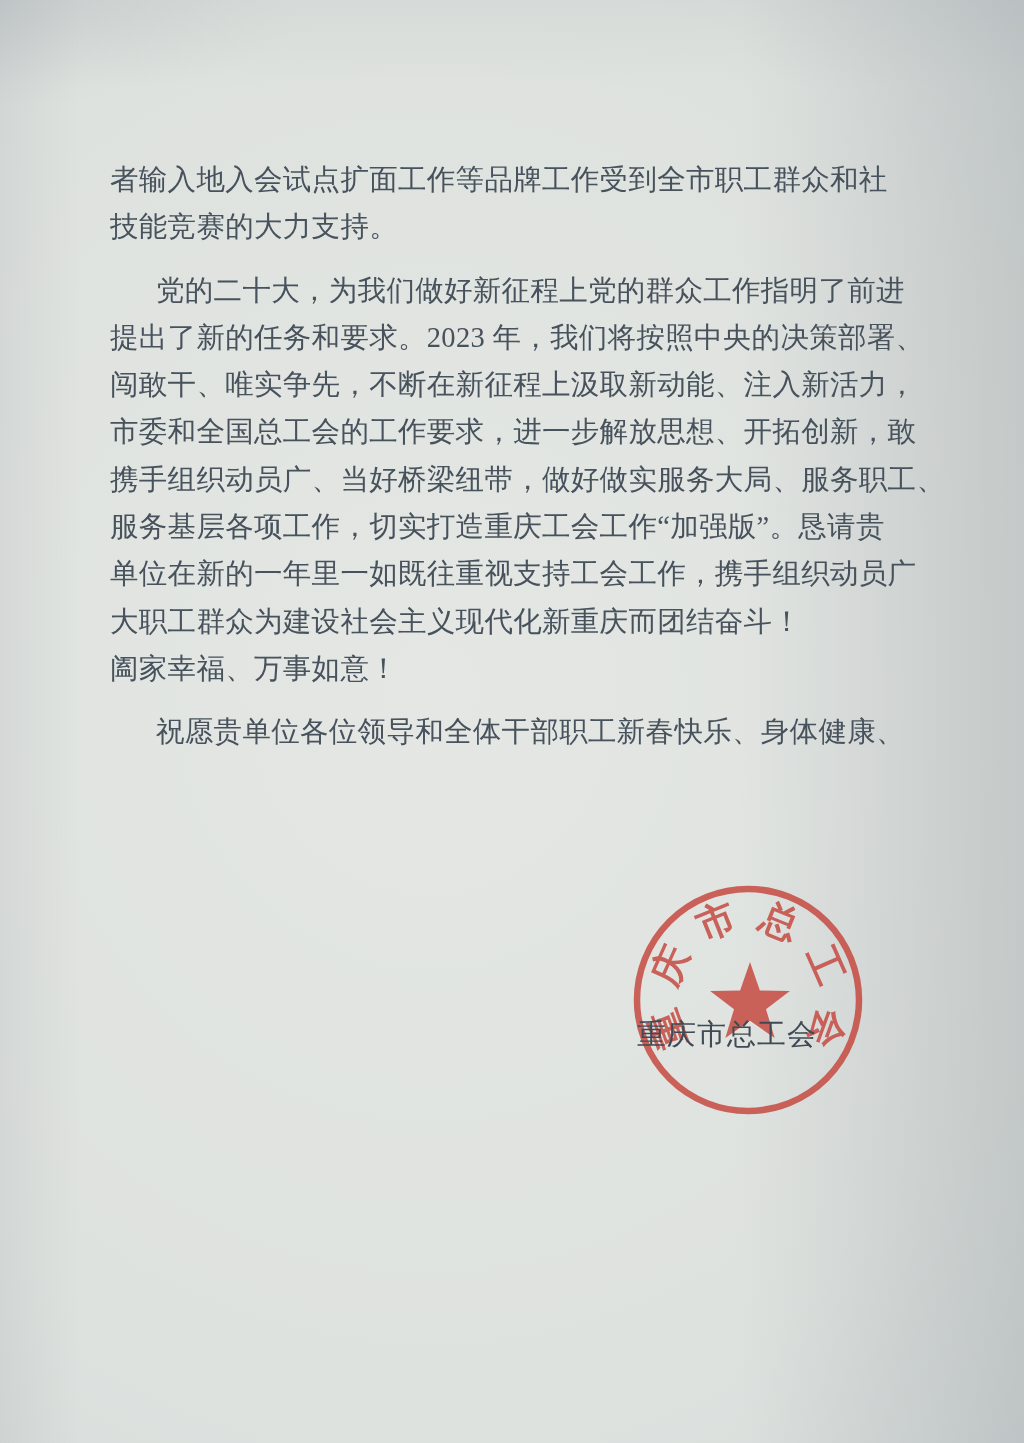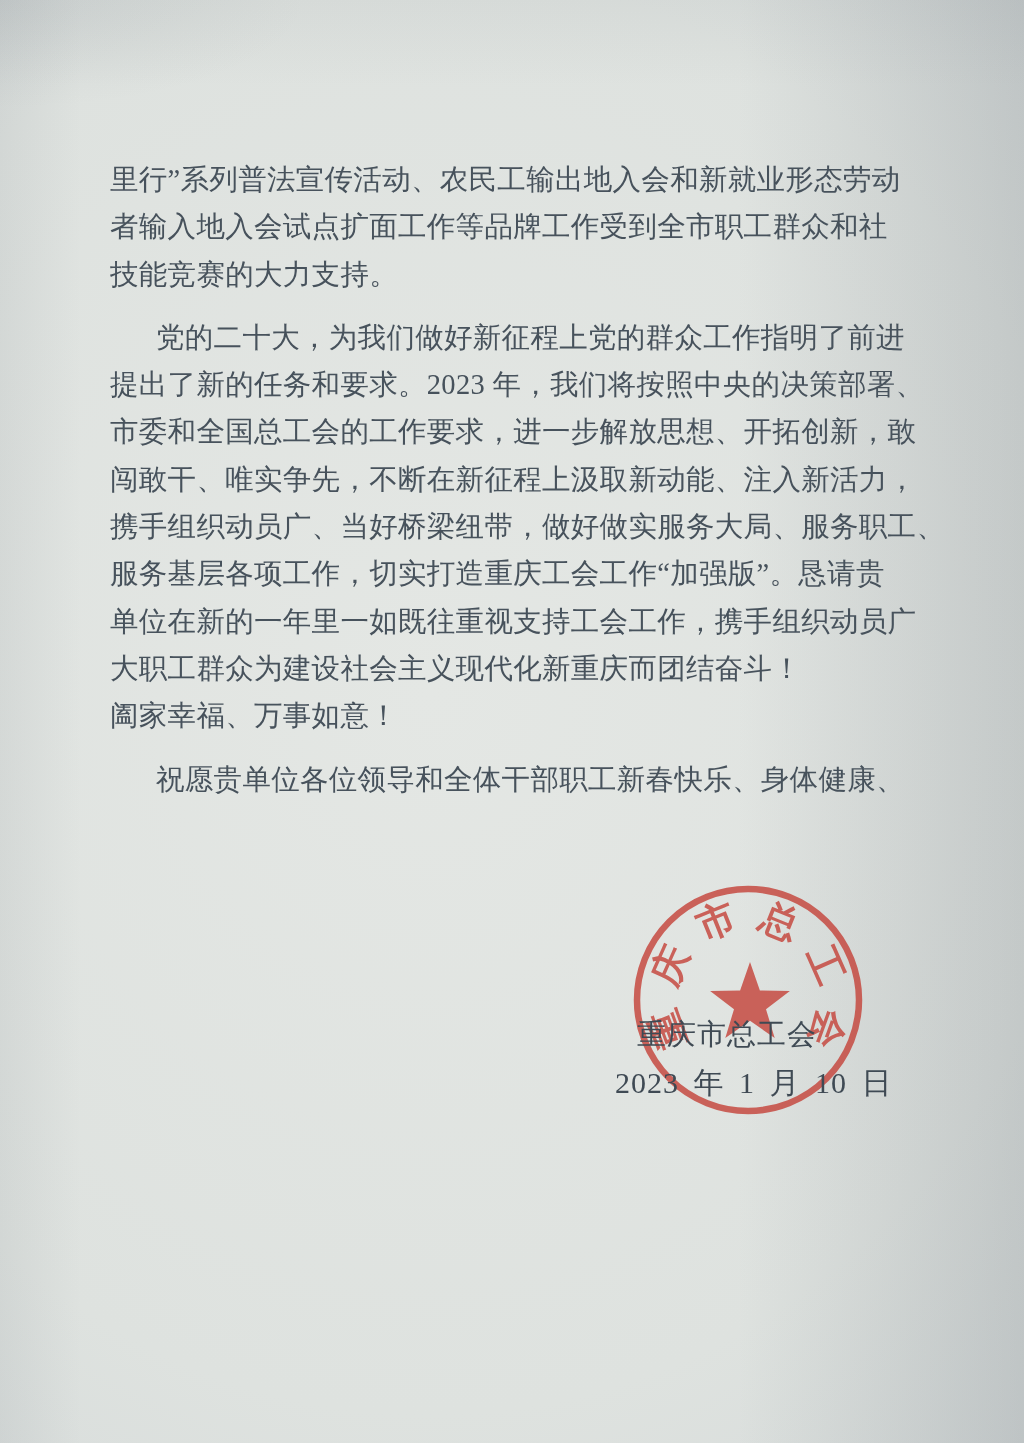--- a/index.html
+++ b/index.html
@@ -42,27 +42,26 @@
     font-family:"Liberation Serif","DejaVu Serif",serif;
     font-weight:bold;font-size:38px;text-anchor:middle;
   }
 </style>
 </head>
 <body>
 
 <div class="paper">
 
   <div class="letter">
-    <div class="line">里行”系列普法宣传活动、农民工输出地入会和新就业形态劳动</div>
     <div class="line">者输入地入会试点扩面工作等品牌工作受到全市职工群众和社</div>
     <div class="line">技能竞赛的大力支持。</div>
     <div class="line indent">党的二十大，为我们做好新征程上党的群众工作指明了前进</div>
     <div class="line">提出了新的任务和要求。2023 年，我们将按照中央的决策部署、</div>
+    <div class="line">闯敢干、唯实争先，不断在新征程上汲取新动能、注入新活力，</div>
     <div class="line">市委和全国总工会的工作要求，进一步解放思想、开拓创新，敢</div>
-    <div class="line">闯敢干、唯实争先，不断在新征程上汲取新动能、注入新活力，</div>
     <div class="line">携手组织动员广、当好桥梁纽带，做好做实服务大局、服务职工、</div>
     <div class="line">服务基层各项工作，切实打造重庆工会工作“加强版”。恳请贵</div>
     <div class="line">单位在新的一年里一如既往重视支持工会工作，携手组织动员广</div>
     <div class="line">大职工群众为建设社会主义现代化新重庆而团结奋斗！</div>
     <div class="line">阖家幸福、万事如意！</div>
     <div class="line indent">祝愿贵单位各位领导和全体干部职工新春快乐、身体健康、</div>
   </div>
 
   <svg class="seal" viewBox="0 0 250 250" xmlns="http://www.w3.org/2000/svg">
     <circle cx="125" cy="125" r="111" fill="none" stroke-width="6.5" stroke="#c5453c"></circle>
@@ -71,15 +70,14 @@
       <text x="125" y="53" transform="rotate(-110 125 125)">重</text>
       <text x="125" y="53" transform="rotate(-66 125 125)">庆</text>
       <text x="125" y="53" transform="rotate(-22 125 125)">市</text>
       <text x="125" y="53" transform="rotate(22 125 125)">总</text>
       <text x="125" y="53" transform="rotate(66 125 125)">工</text>
       <text x="125" y="53" transform="rotate(110 125 125)">会</text>
     </g>
   </svg>
 
   <div class="signature">重庆市总工会</div>
-  <div class="date">2023 年 1 月 10 日</div>
 
 </div>
 
 </body></html>

